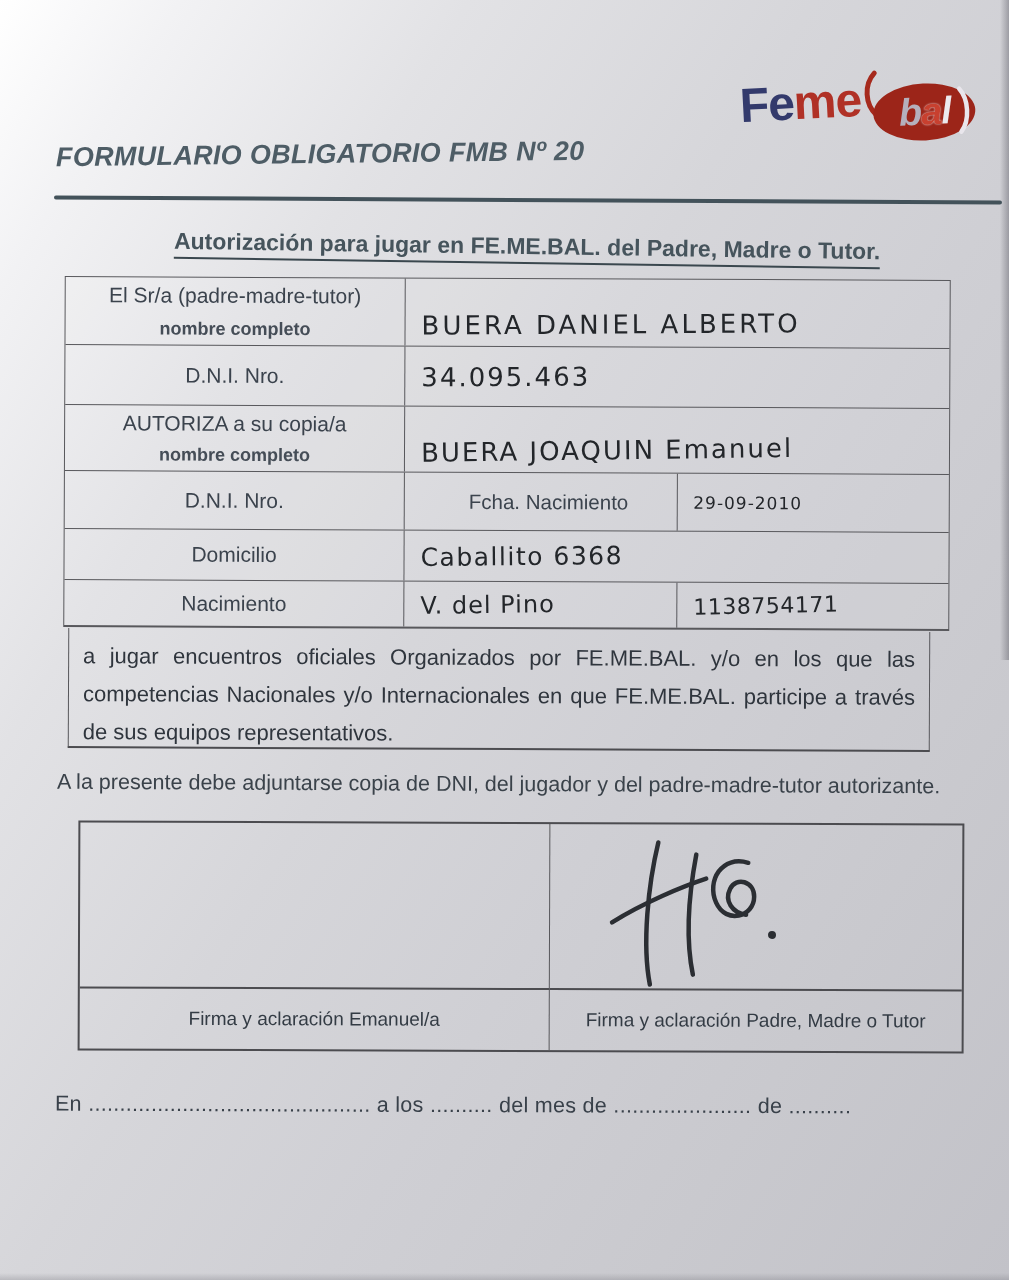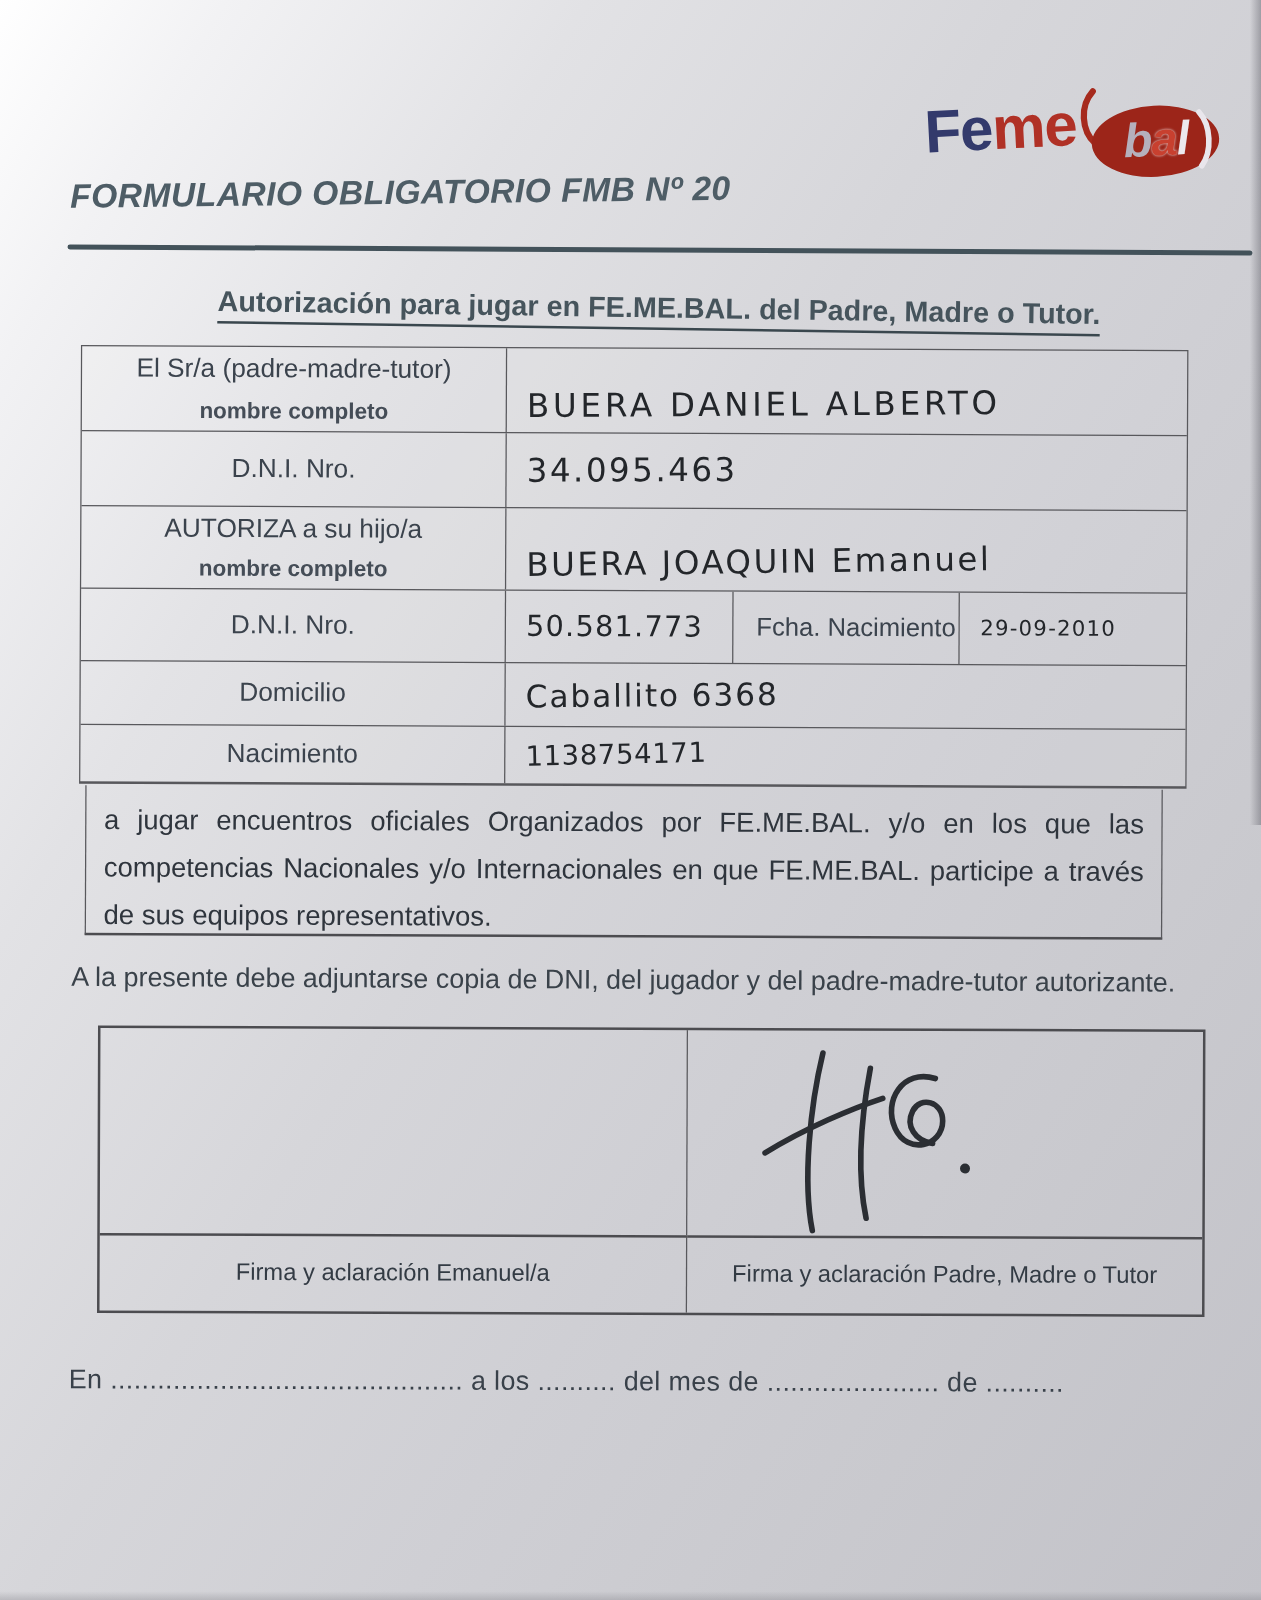--- a/index.html
+++ b/index.html
@@ -123,55 +123,55 @@
       <div class="lab">
         <span class="main">D.N.I. Nro.</span>
       </div>
       <div class="val">
         <span class="hw hw-dni1">34.095.463</span>
       </div>
     </div>
 
     <div class="frow h66">
       <div class="lab space-between">
-        <span class="main">AUTORIZA a su hijo/a</span>
+        <span class="main">AUTORIZA a su copia/a</span>
         <span class="sub">nombre completo</span>
       </div>
       <div class="val bottom-align">
         <span class="hw hw-name2">BUERA JOAQUIN Emanuel</span>
       </div>
     </div>
 
     <div class="frow h58">
       <div class="lab">
         <span class="main">D.N.I. Nro.</span>
       </div>
-      <div class="val v-split">
-        <span class="hw hw-dni2">50.581.773</span>
-      </div>
       <div class="val v-mid">
         <span>Fcha. Nacimiento</span>
       </div>
       <div class="val v-end">
         <span class="hw hw-date">29-09-2010</span>
       </div>
     </div>
 
     <div class="frow h51">
       <div class="lab">
         <span class="main">Domicilio</span>
       </div>
       <div class="val">
         <span class="hw hw-dom">Caballito 6368</span>
       </div>
     </div>
 
     <div class="frow h45">
       <div class="lab">
         <span class="main">Nacimiento</span>
+      </div>
+      <div class="val v-split">
+        <span class="hw hw-loc">V. del Pino</span>
       </div>
       <div class="val v-end">
         <span class="hw hw-tel">1138754171</span>
       </div>
     </div>
   </div>
 
   <div class="para-box">a jugar encuentros oficiales Organizados por FE.ME.BAL. y/o en los que las competencias Nacionales y/o Internacionales en que FE.ME.BAL. participe a través de sus equipos representativos.</div>
 
   <div class="note">A la presente debe adjuntarse copia de DNI, del jugador y del padre-madre-tutor autorizante.</div>

